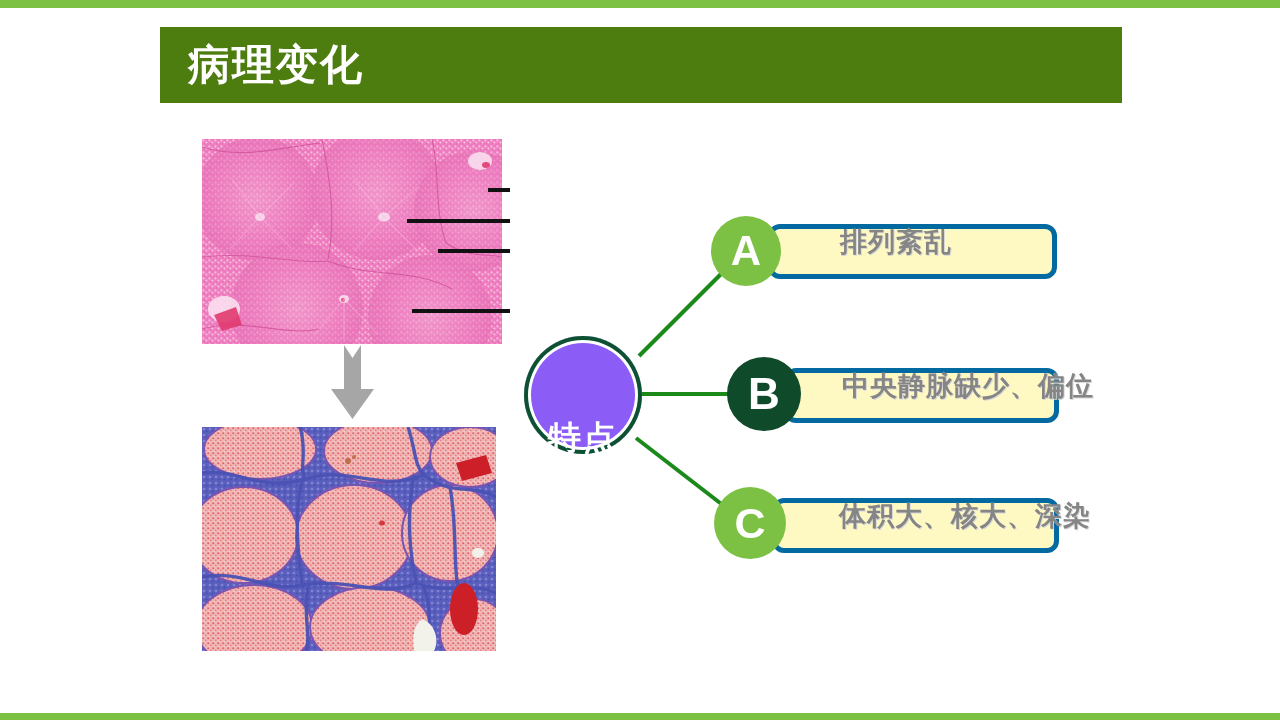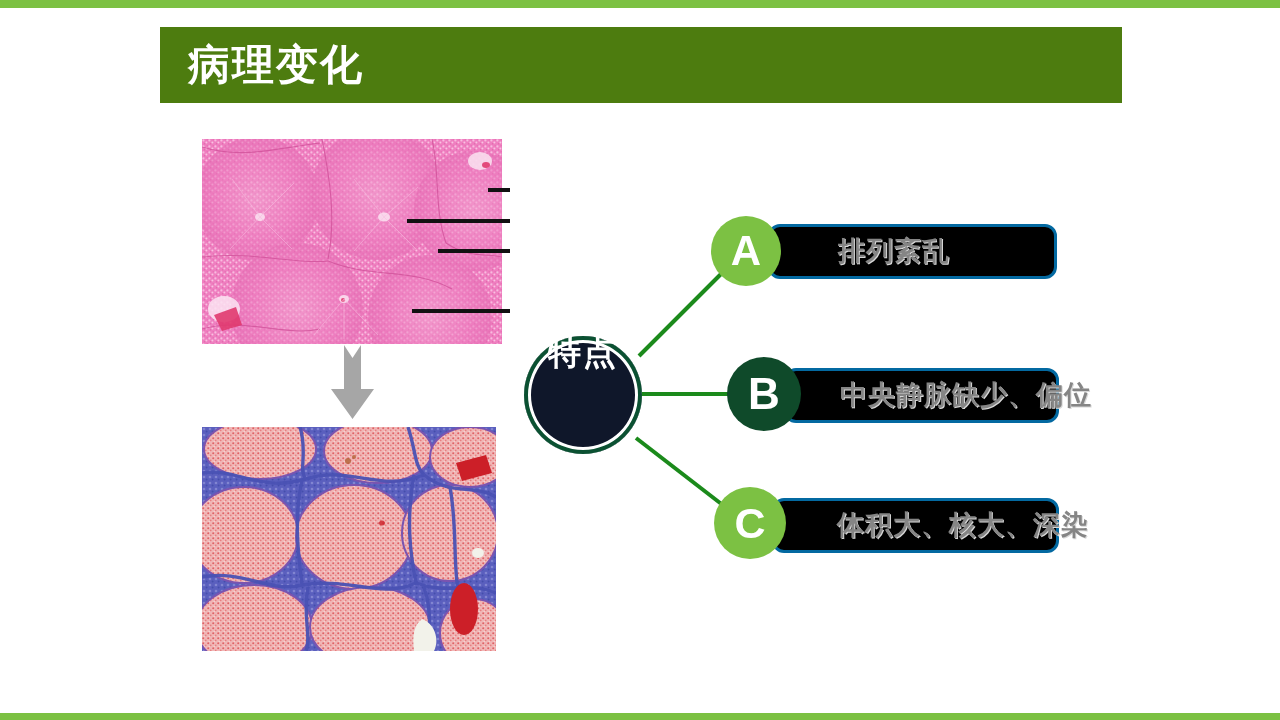--- a/index.html
+++ b/index.html
@@ -114,46 +114,46 @@
   }
 
   
   .hub {
     position: absolute;
     left: 524px;
     top: 336px;
     width: 118px;
     height: 118px;
     border-radius: 50%;
-    background: #0f172a;
+    background: #8b5cf6;
     box-shadow: inset 0 0 0 4px #0B5132, inset 0 0 0 7px #ffffff;
     display: flex;
-    align-items: flex-start;
+    align-items: flex-end;
     justify-content: center;
   }
   .hub-label {
     color: #ffffff;
     font-size: 33px;
     font-weight: bold;
     letter-spacing: 2px;
     line-height: 1;
   }
 
   
   .branch {
     position: absolute;
   }
   .branch-box {
     position: absolute;
     box-sizing: border-box;
-    background: #000000;
-    border: 3px solid #0369a1;
+    background: #fef9c3;
+    border: 5px solid #0369a1;
     border-radius: 12px;
     display: flex;
-    align-items: center;
+    align-items: flex-start;
   }
   .branch-text {
     color: #858585;
     font-size: 27px;
     font-weight: bold;
     letter-spacing: 1px;
     line-height: 1;
     white-space: nowrap;
     text-shadow: 1px 1px 0 #d8d8d8;
   }

